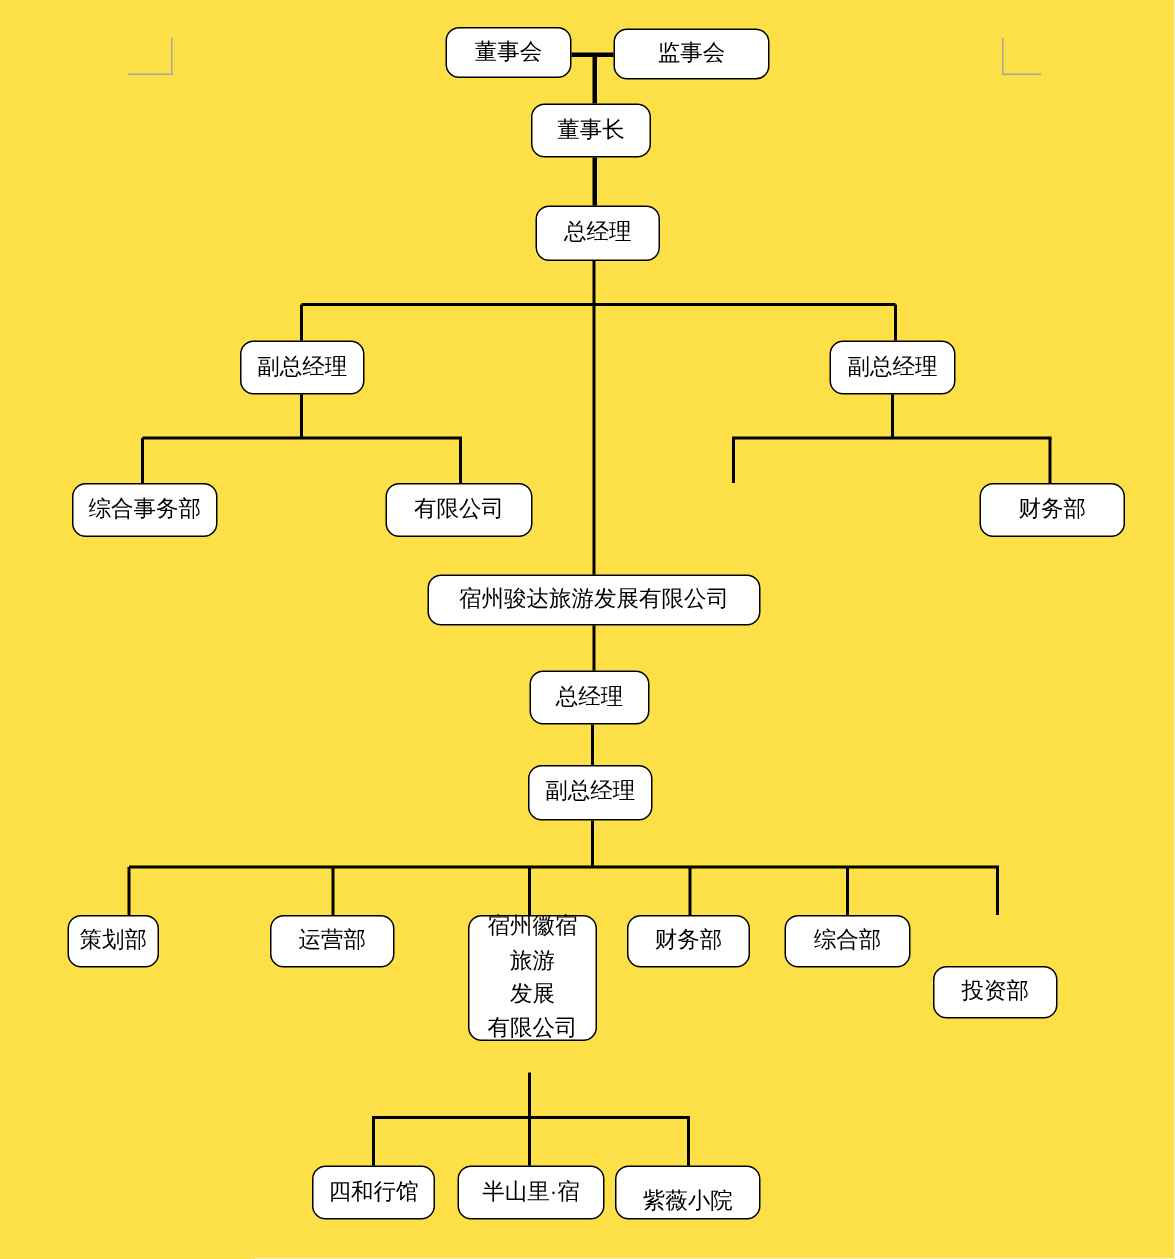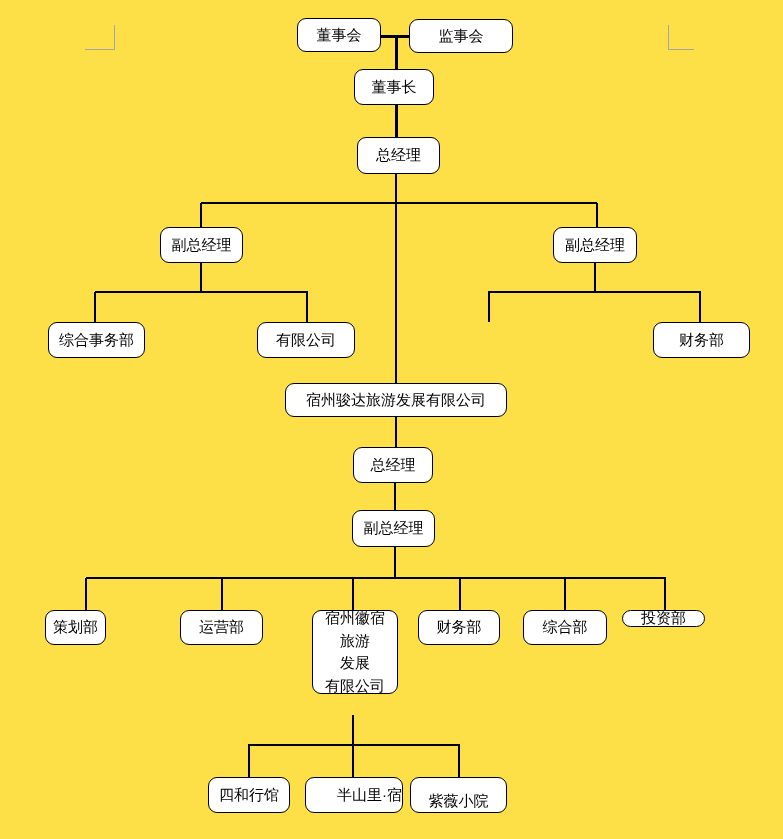--- a/index.html
+++ b/index.html
@@ -128,25 +128,25 @@
       <div>旅游</div>
       <div>发展</div>
       <div>有限公司</div>
     </div>
     <div class="node" style="left: 418px; top: 610px; width: 82px; height: 35px;">
       <div>财务部</div>
     </div>
     <div class="node" style="left: 523px; top: 610px; width: 84px; height: 35px;">
       <div>综合部</div>
     </div>
-    <div class="node" style="left: 622px; top: 610px; width: 83px; height: 17px;">
+    <div class="node" style="left: 622px; top: 644px; width: 83px; height: 35px;">
       <div>投资部</div>
     </div>
     <div class="node" style="left: 208px; top: 777px; width: 82px; height: 36px;">
       <div>四和行馆</div>
     </div>
-    <div class="node" style="left: 305px; top: 777px; width: 98px; height: 36px; align-items: flex-end;">
+    <div class="node" style="left: 305px; top: 777px; width: 98px; height: 36px;">
       <div>半山里·宿</div>
     </div>
     <div class="node" style="left: 410px; top: 777px; width: 97px; height: 36px; justify-content: flex-end;">
       <div>紫薇小院</div>
     </div>
   </div>
 
 </body></html>

